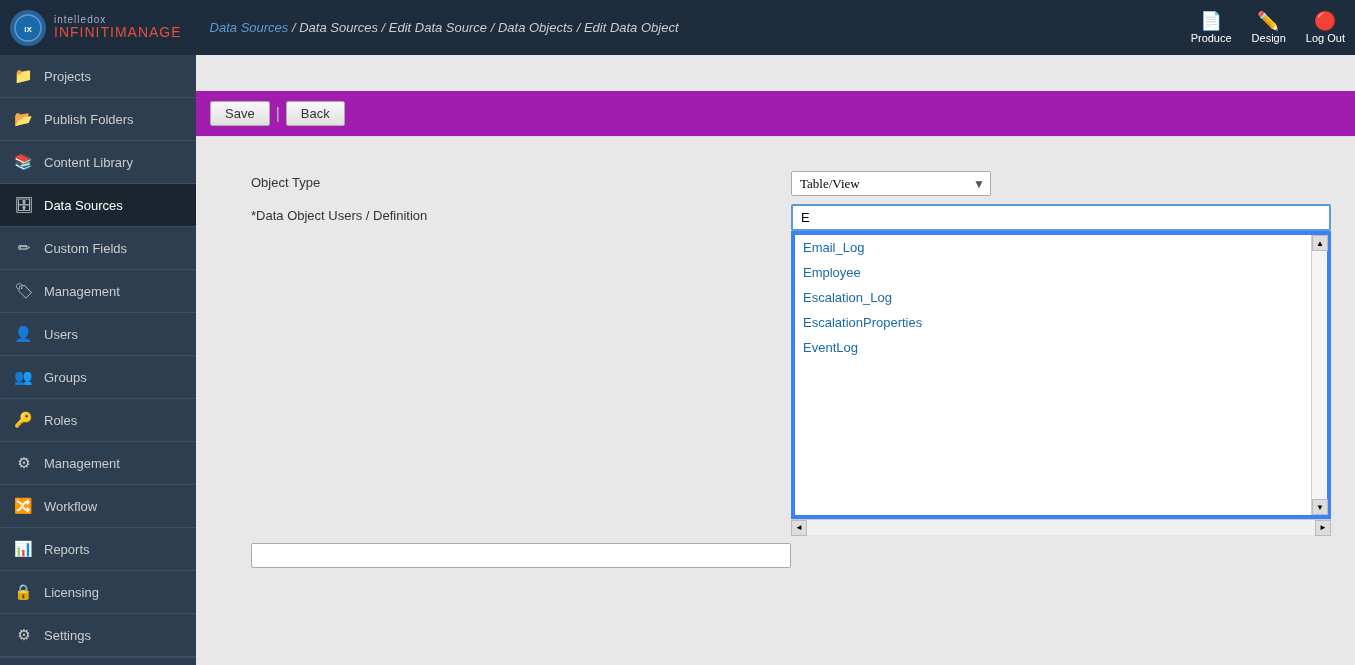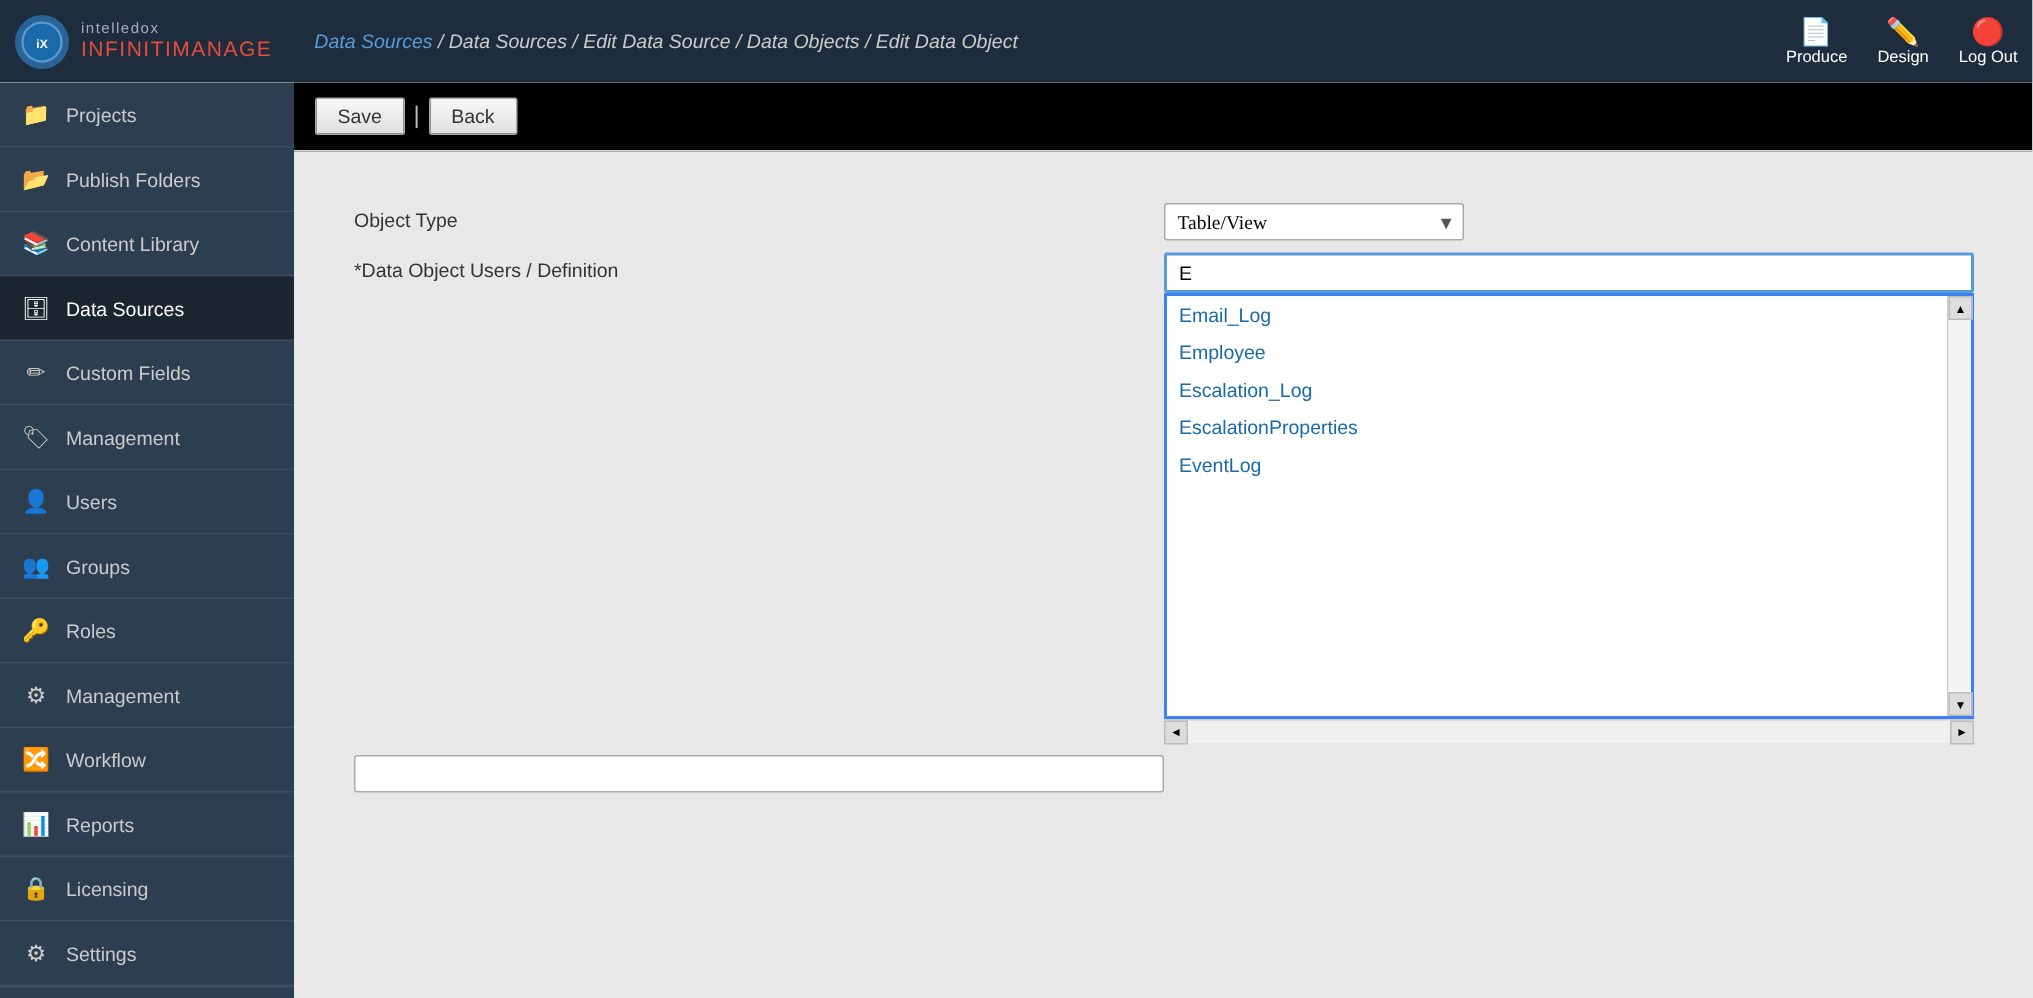--- a/index.html
+++ b/index.html
@@ -105,27 +105,28 @@
     
     .main-content {
       flex: 1;
       display: flex;
       flex-direction: column;
       overflow: hidden;
     }
 
     
     .toolbar {
-      background: #000000;
+      background: #a21caf;
       padding: 10px 14px;
       display: flex;
       align-items: center;
       gap: 6px;
       border-bottom: 1px solid #ddd;
       flex-shrink: 0;
+      margin-top: 36px;
     }
     .btn {
       padding: 4px 14px;
       font-size: 13px;
       border: 1px solid #aaa;
       background: linear-gradient(to bottom, #f8f8f8, #e0e0e0);
       cursor: pointer;
       border-radius: 2px;
       color: #333;
     }
@@ -135,20 +136,21 @@
     .form-area {
       flex: 1;
       padding: 30px 40px;
       overflow-y: auto;
       background: #e8e8e8;
     }
     .form-table {
       display: table;
       border-collapse: separate;
       border-spacing: 0;
+      margin-left: 15px;
     }
     .form-row {
       display: table-row;
     }
     .form-label {
       display: table-cell;
       padding: 6px 12px 6px 0;
       color: #333;
       font-size: 13px;
       vertical-align: top;
@@ -201,21 +203,21 @@
       outline: none;
     }
     .dropdown-item {
       padding: 5px 8px;
       font-size: 13px;
       color: #1a6aaa;
       cursor: pointer;
     }
     .dropdown-scrollbar-area {
       display: flex;
-      border: 2px solid #3b82f6;
+      border: 4px solid #3b82f6;
       background: white;
     }
     .dropdown-content {
       flex: 1;
       overflow: hidden;
     }
     .dropdown-vscroll {
       width: 16px;
       background: #f0f0f0;
       border-left: 1px solid #ccc;

